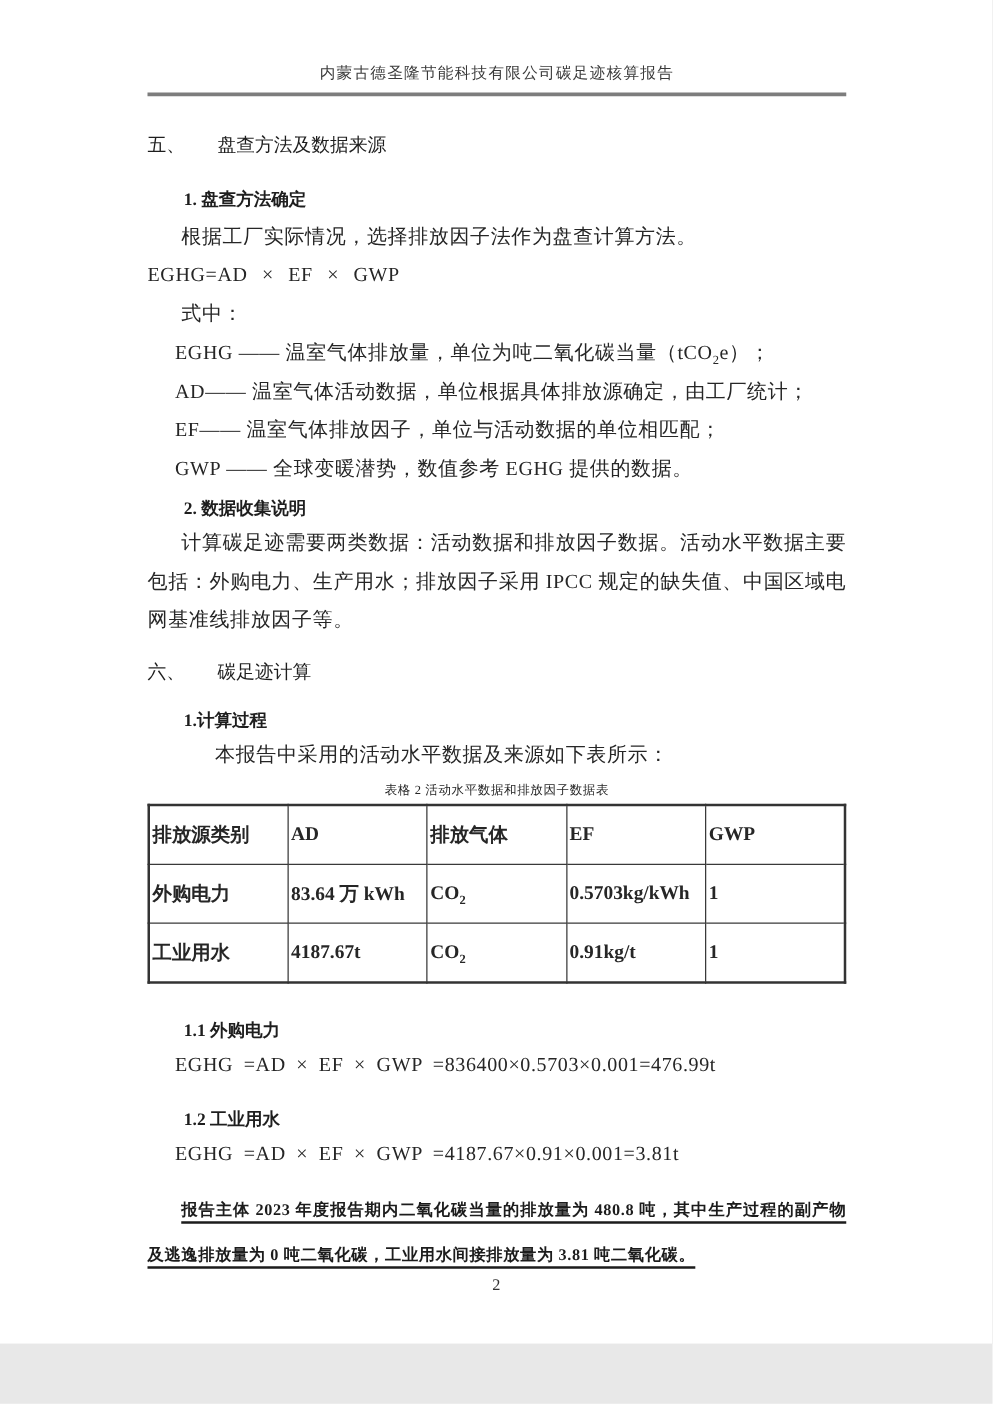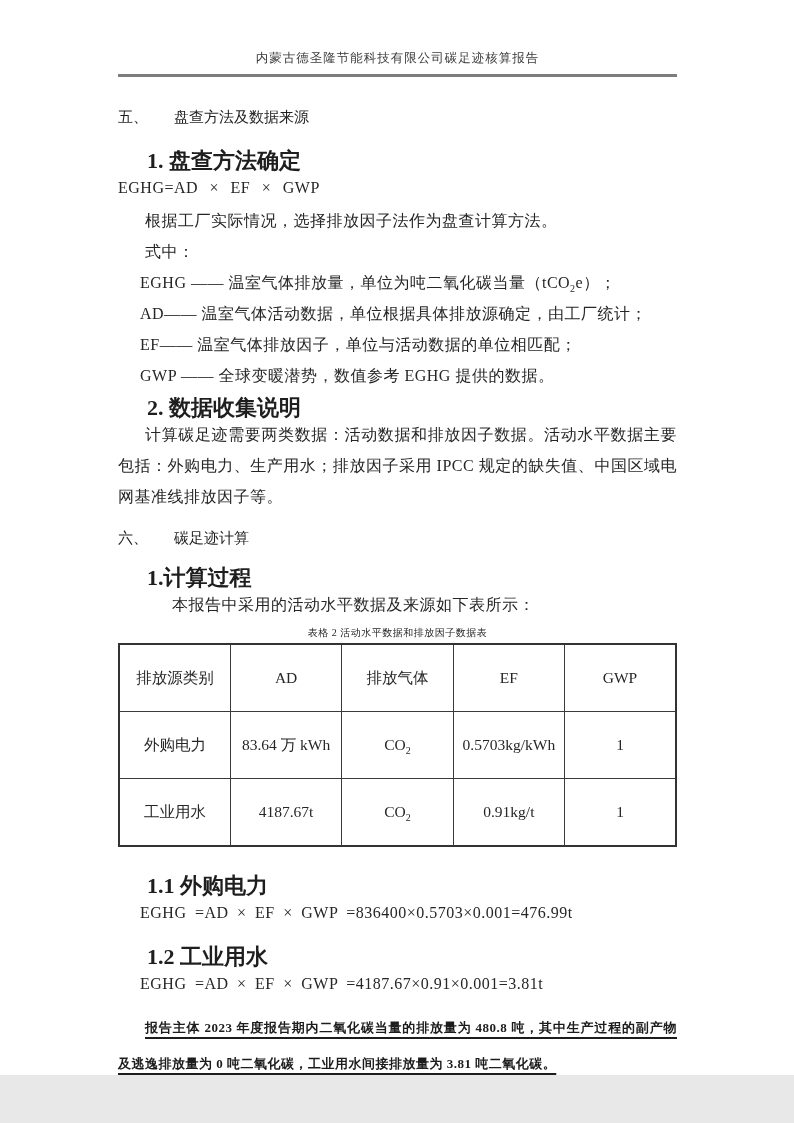--- a/index.html
+++ b/index.html
@@ -25,21 +25,21 @@
   .sec-heading{
     margin:26px 0 0 0;
     font-size:15px;
     font-weight:normal;
     color:#1e1e1e;
     line-height:29px;
   }
   .sec-heading .sec-num{ margin-right:26px; }
   .sub-title{
     margin:18px 0 0 0;
-    font-size:22px;
+    font-size:14px;
     font-weight:bold;
     line-height:22px;
     text-indent:29px;
     color:#1e1e1e;
   }
   .sub-title.mt6{ margin-top:6px; }
   .sub-title.mt14{ margin-top:14px; }
   .sub-title.mt16{ margin-top:28px; }
   .sub-title.mt18{ margin-top:18px; }
   p.body-line{
@@ -71,25 +71,25 @@
   table.data-table{
     width:100%;
     border-collapse:collapse;
     table-layout:fixed;
     border:2px solid #333333;
     margin-top:0;
   }
   table.data-table th, table.data-table td{
     border:1.5px solid #3a3a3a;
     height:34px;
-    text-align:center;
+    text-align:left;
     vertical-align:middle;
     font-size:15.5px;
-    font-weight:normal;
-    padding:16px 2px;
+    font-weight:bold;
+    padding:6px 2px;
   }
   .conclusion{
     margin:11px 0 0 0;
     font-size:13px;
     font-weight:bold;
     line-height:36px;
     text-align:justify;
     text-indent:27px;
     letter-spacing:0.5px;
     text-decoration:underline;
@@ -111,23 +111,23 @@
 <div class="page">
 
   <div class="doc-header">
     <span>内蒙古德圣隆节能科技有限公司碳足迹核算报告</span>
   </div>
 
   <h1 class="sec-heading"><span class="sec-num">五、</span><span>盘查方法及数据来源</span></h1>
 
   <div class="sub-title">1. 盘查方法确定</div>
 
+  <p class="body-line indent first">根据工厂实际情况，选择排放因子法作为盘查计算方法。</p>
+
   <p class="body-line formula-center">EGHG=AD × EF × GWP</p>
-
-  <p class="body-line indent first">根据工厂实际情况，选择排放因子法作为盘查计算方法。</p>
 
   <p class="body-line indent">式中：</p>
 
   <p class="body-line indent-sm"><span>EGHG —— 温室气体排放量，单位为吨二氧化碳当量（tCO</span><sub class="small-sub">2</sub><span>e）；</span></p>
 
   <p class="body-line indent-sm">AD—— 温室气体活动数据，单位根据具体排放源确定，由工厂统计；</p>
 
   <p class="body-line indent-sm">EF—— 温室气体排放因子，单位与活动数据的单位相匹配；</p>
 
   <p class="body-line indent-sm">GWP —— 全球变暖潜势，数值参考 EGHG 提供的数据。</p>

